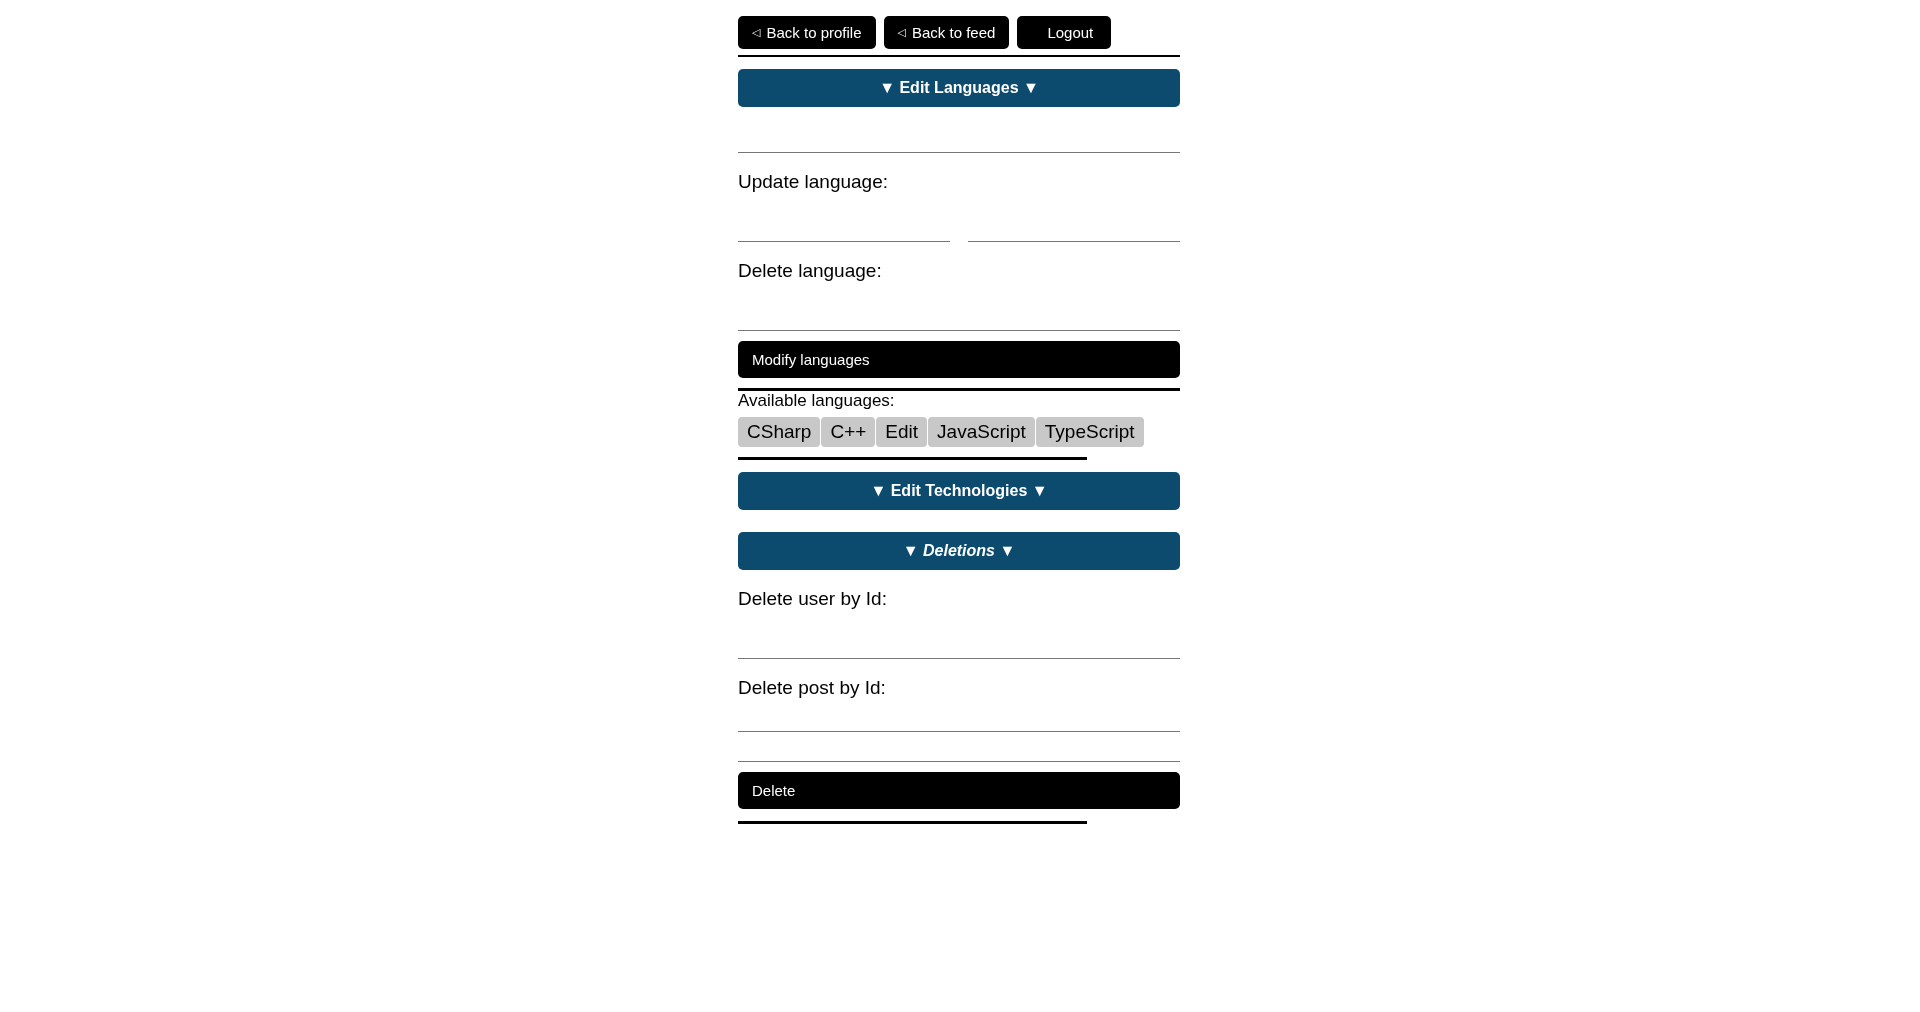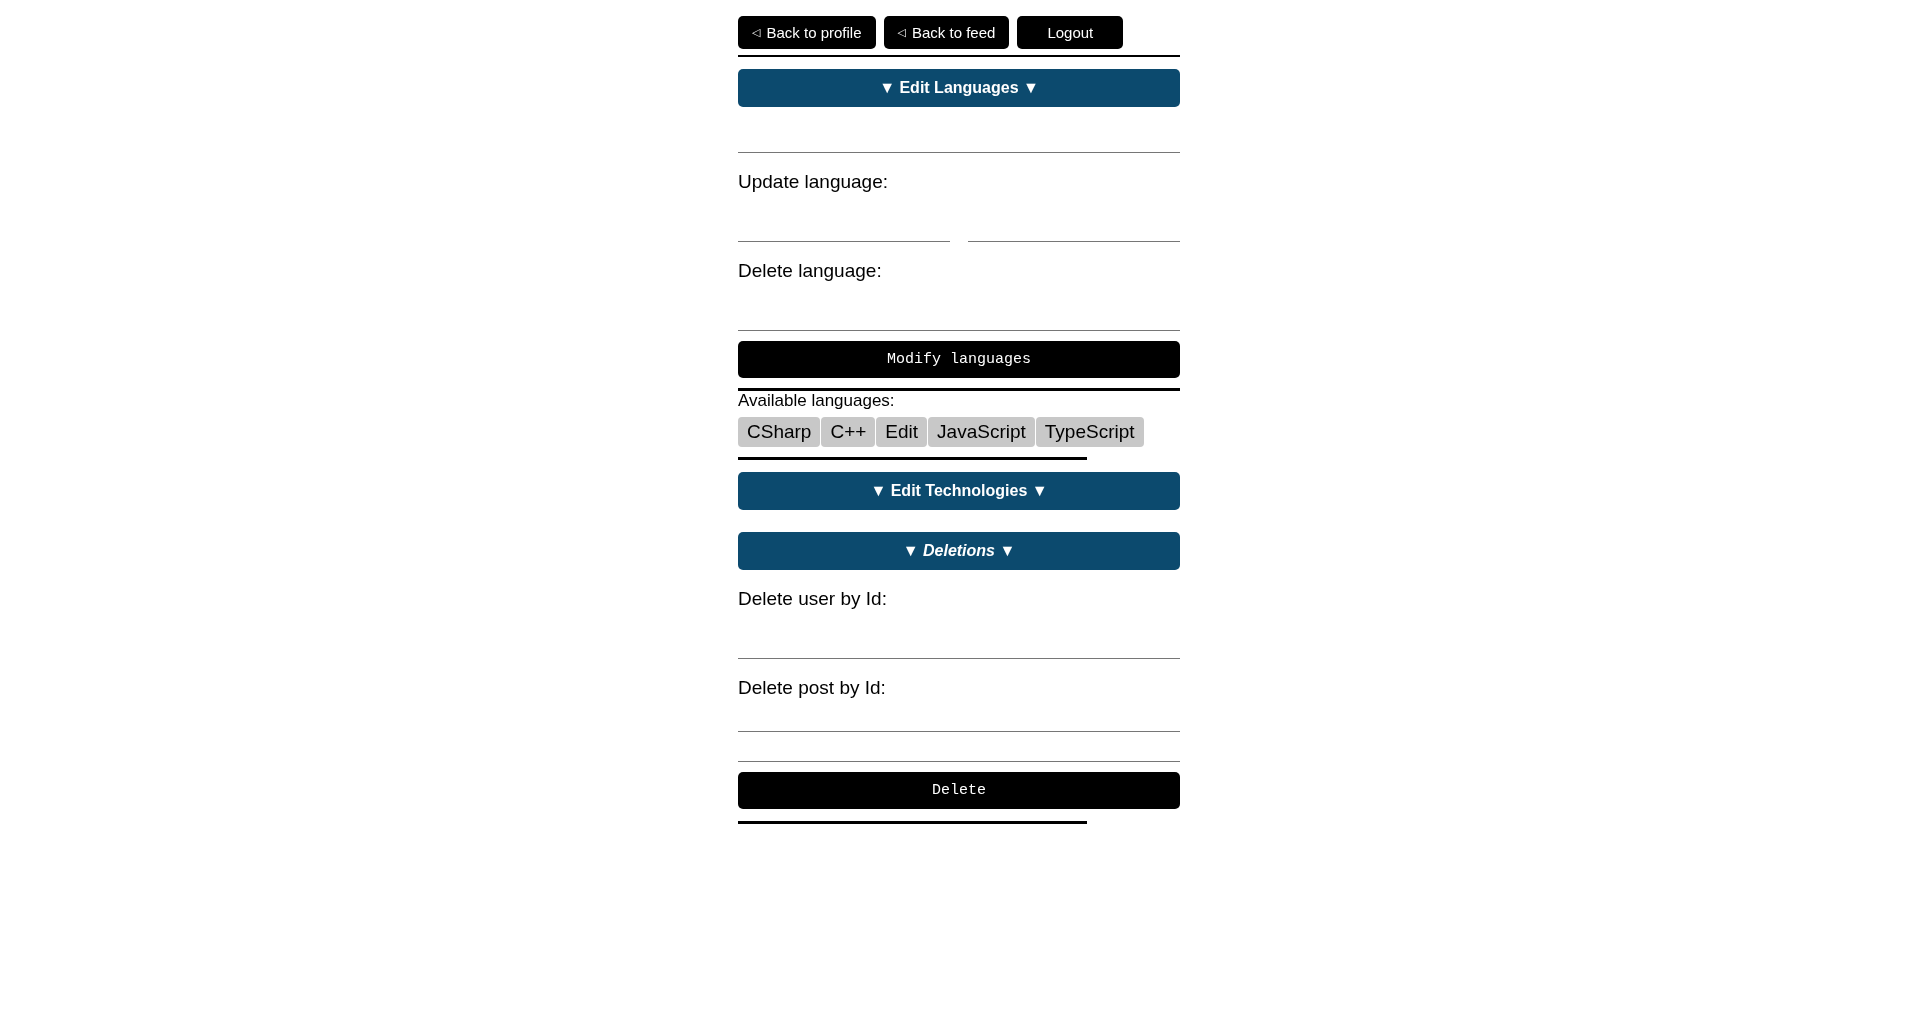--- a/index.html
+++ b/index.html
@@ -46,21 +46,21 @@
     padding: 9px 14px;
     cursor: pointer;
     white-space: nowrap;
     display: inline-flex;
     align-items: center;
     gap: 6px;
   }
 
   .btn.logout {
     padding-left: 30px;
-    padding-right: 30px;
+    padding-right: 18px;
   }
 
   .arrow-left {
     font-size: 11px;
     line-height: 1;
     display: inline-block;
   }
 
   .divider {
     border: none;
@@ -85,24 +85,24 @@
     margin-top: 12px;
   }
 
   .wide-btn {
     display: block;
     width: 100%;
     background: #000000;
     color: #ffffff;
     border: none;
     border-radius: 5px;
-    font-family: Liberation Mono, monospace;
+    font-family: Liberation Sans, sans-serif;
     font-size: 15px;
     padding: 10px 14px;
-    text-align: center;
+    text-align: left;
     cursor: pointer;
     margin-top: 10px;
   }
 
   .field-label {
     font-size: 19px;
     color: #000000;
     margin-top: 18px;
     margin-bottom: 2px;
     line-height: 1.2;

